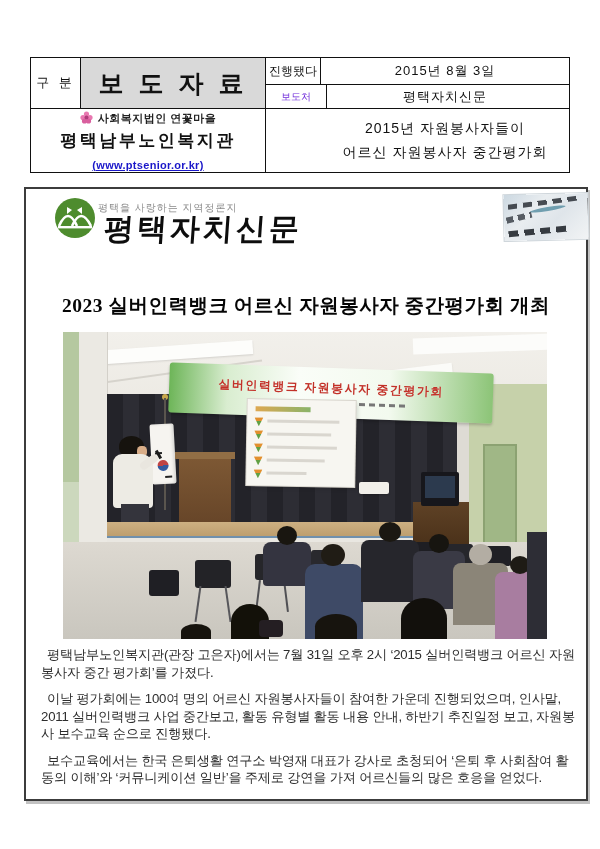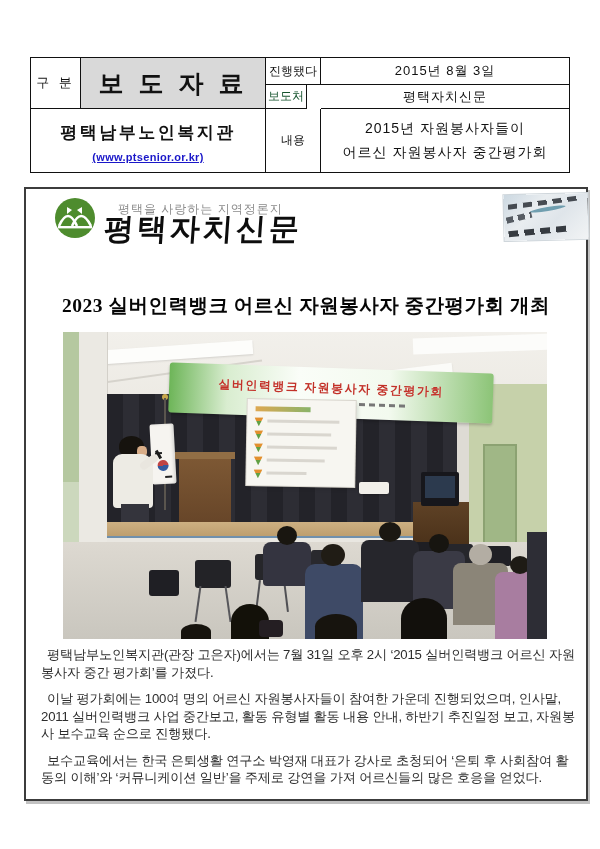--- a/index.html
+++ b/index.html
@@ -6,31 +6,31 @@
   .page{position:relative;width:600px;height:849px;background:#fff;font-family:"Liberation Sans",sans-serif;overflow:hidden}
   .abs,.s{position:absolute}
   
   .htable{position:absolute;left:30px;top:57px;width:540px;height:116px;border:1px solid #111;box-sizing:border-box}
   .cell{position:absolute;box-sizing:border-box;display:flex;align-items:center;justify-content:center;text-align:center}
   .bR{border-right:1px solid #111}.bB{border-bottom:1px solid #111}
   .c-category{left:0;top:0;width:50px;height:51px;font-size:13px;letter-spacing:3px;color:#111}
   .c-press{left:50px;top:0;width:185px;height:51px;background:#d9d9d9;font-size:25px;font-weight:bold;letter-spacing:4px;color:#111}
   .c-datelabel{left:235px;top:0;width:55px;height:27px;font-size:12px;color:#111}
   .c-datevalue{left:290px;top:0;right:0;height:27px;font-size:13px;color:#111;letter-spacing:1px}
-  .c-outletlabel{left:235px;top:27px;width:41px;height:24px;font-size:12px;color:#14532d}
+  .c-outletlabel{left:235px;top:27px;width:61px;height:24px;font-size:10px;color:#6d28d9}
   .c-outletvalue{left:290px;top:27px;right:0;height:24px;font-size:13px;color:#111;letter-spacing:1px}
   .c-org{left:0;top:51px;width:235px;bottom:0;flex-direction:column}
   .c-contentlabel{left:235px;top:51px;width:55px;bottom:0;font-size:12px;color:#111}
   .c-contentvalue{left:290px;top:51px;right:0;bottom:0;flex-direction:column;font-size:14px;line-height:1.7;letter-spacing:1px;color:#111}
   .org-top{display:flex;align-items:center;gap:5px;font-size:11px;font-weight:bold;color:#222;letter-spacing:.5px}
   .org-name{font-size:17px;font-weight:bold;letter-spacing:2.5px;color:#111;margin-top:3px}
   .org-url{font-size:11px;font-weight:bold;color:#1a17c9;text-decoration:underline;margin-top:7px;letter-spacing:.3px;cursor:pointer}
   
   .article{position:absolute;left:24px;top:187px;width:564px;height:614px;border:2px solid #3c3c3c;background:#fff;box-shadow:2px 3px 0 rgba(120,120,120,.45);box-sizing:border-box}
-  .mast-tag{left:92px;top:12px;font-size:12px;color:#8a8a8a;letter-spacing:1px}
+  .mast-tag{left:72px;top:12px;font-size:10px;color:#8a8a8a;letter-spacing:1px}
   .mast-title{left:78px;top:20px;font-size:30px;font-weight:bold;font-family:"Liberation Serif",serif;transform:skewX(-4deg);letter-spacing:3px;color:#0d0d0d}
   .clip{left:478px;top:5px;width:84px;height:46px;transform:rotate(-1.5deg);background:linear-gradient(135deg,#ccd8e1 0%,#e9edf0 35%,#dfe5ea 60%,#f2f4f5 100%);box-shadow:0 0 0 1px #cfd6db;overflow:hidden}
   .hbox{left:18px;top:56px;width:528px;height:44px;border:2px solid #2b66ad;border-top:5px solid #1c4f9e;box-sizing:border-box;padding:4px 9px;background:#fff}
   .headline{font-size:15px;font-weight:bold;color:#262626;letter-spacing:.3px;white-space:nowrap}
   .meta{margin-top:3px;font-size:9px;color:#bcbcba;display:flex;align-items:center;gap:8px}
   .badge{background:#868686;color:#fff;font-size:7px;font-weight:bold;padding:2px 5px;border-radius:2px;letter-spacing:.6px}
   .atitle{left:0;right:0;top:103px;text-align:center;font-family:"Liberation Serif",serif;font-size:19.5px;font-weight:bold;color:#050505;letter-spacing:.5px;white-space:nowrap}
   .photo{left:37px;top:143px;width:484px;height:307px;overflow:hidden;background:#e8e5de}
   .bodytext{left:15px;top:457px;width:536px;font-size:13.2px;line-height:17.5px;color:#2d2d2d;letter-spacing:-.2px}
   .bodytext p{margin:0 0 9px 0;text-indent:6px}
@@ -42,24 +42,34 @@
 <div class="page">
 
   <div class="htable">
     <div class="cell c-press bR bB">보 도 자 료</div>
     <div class="cell c-category bR bB">구 분</div>
     <div class="cell c-datelabel bR bB">진행됐다</div>
     <div class="cell c-datevalue bB">2015년 8월 3일</div>
     <div class="cell c-outletlabel bR bB">보도처</div>
     <div class="cell c-outletvalue bB">평택자치신문</div>
     <div class="cell c-org bR">
+      <div class="org-top">
+        <span><svg width="13" height="13" viewBox="0 0 13 13">
+              <circle cx="6.5" cy="3" r="2.6" fill="#e878b0"></circle>
+              <circle cx="3" cy="6.5" r="2.6" fill="#e878b0"></circle>
+              <circle cx="10" cy="6.5" r="2.6" fill="#e878b0"></circle>
+              <circle cx="4.5" cy="10" r="2.6" fill="#d95f9e"></circle>
+              <circle cx="8.5" cy="10" r="2.6" fill="#d95f9e"></circle>
+              <circle cx="6.5" cy="6.5" r="2" fill="#b03a7a"></circle>
+            </svg></span>
+        <span>사회복지법인 연꽃마을</span>
+      </div>
       <div class="org-name">평택남부노인복지관</div>
       <div class="org-url">(www.ptsenior.or.kr)</div>
     </div>
-    <div class="cell c-contentlabel bR">내용</div>
     <div class="cell c-contentvalue">
       <div>2015년 자원봉사자들이</div>
       <div>어르신 자원봉사자 중간평가회</div>
     </div>
   </div>
 
   <div class="article">
 
     <div class="abs" style="left:28px;top:8px">
       <svg width="42" height="42" viewBox="0 0 42 42">

